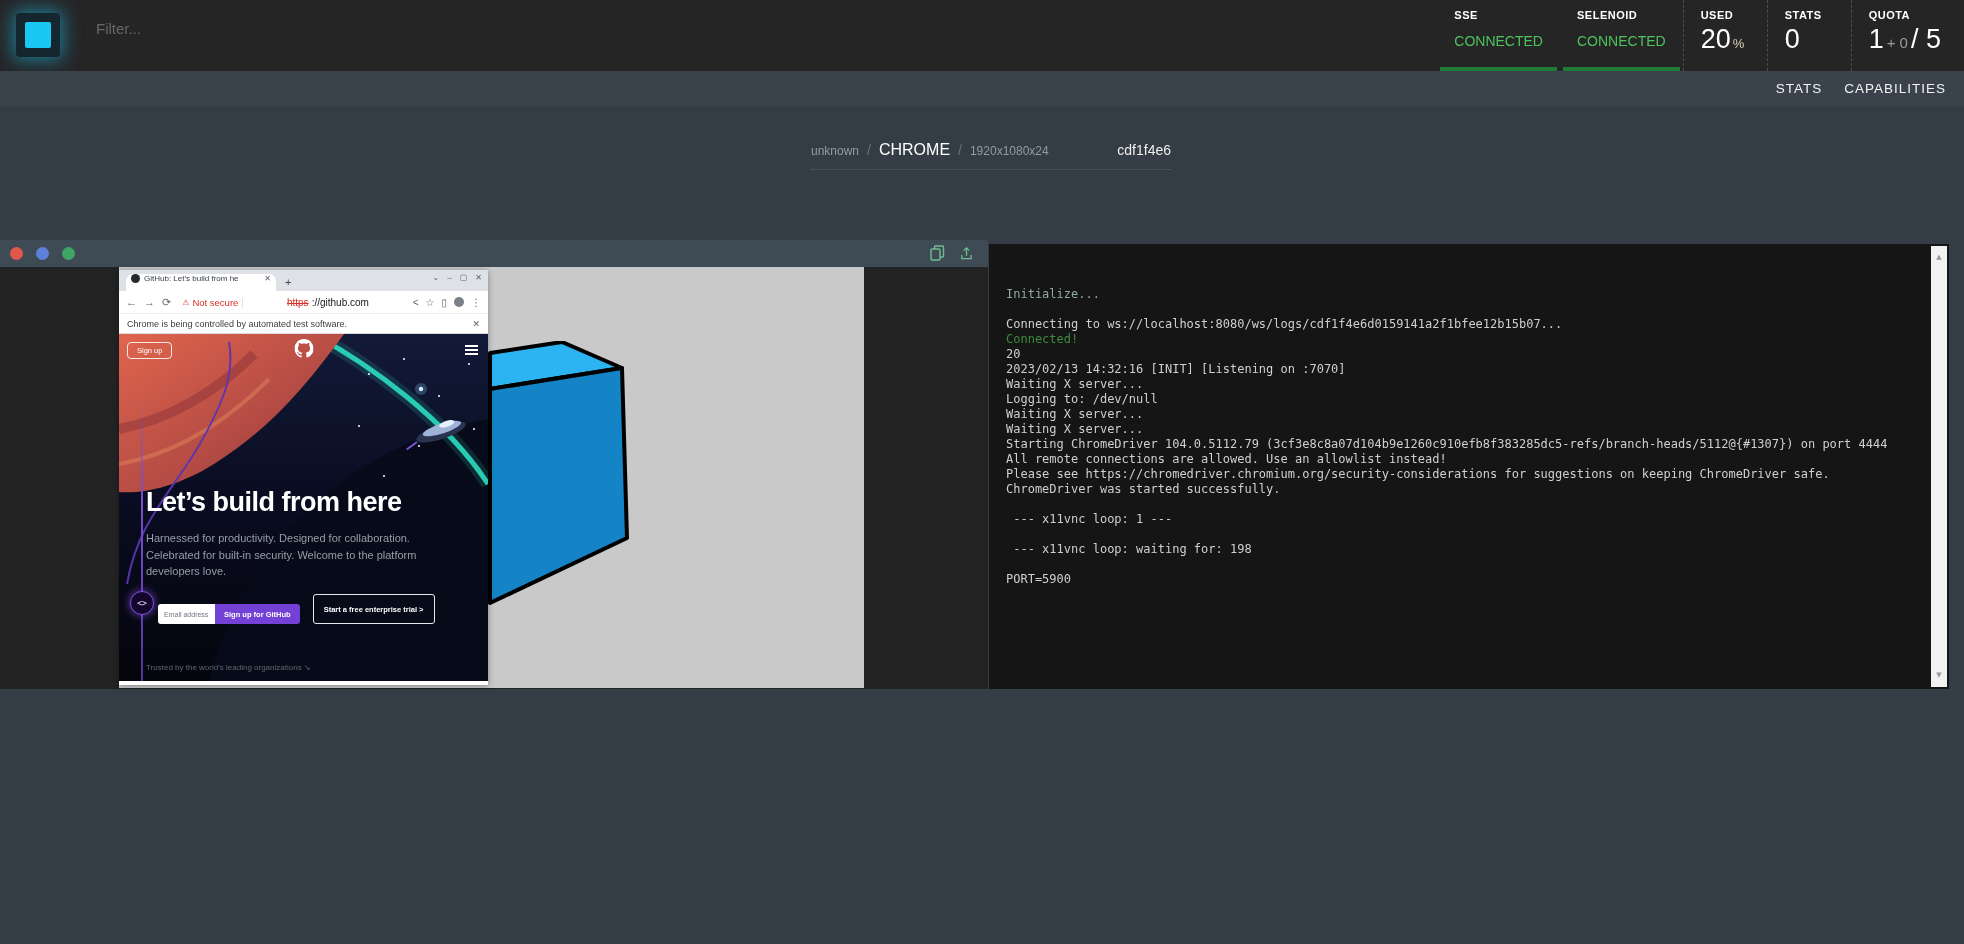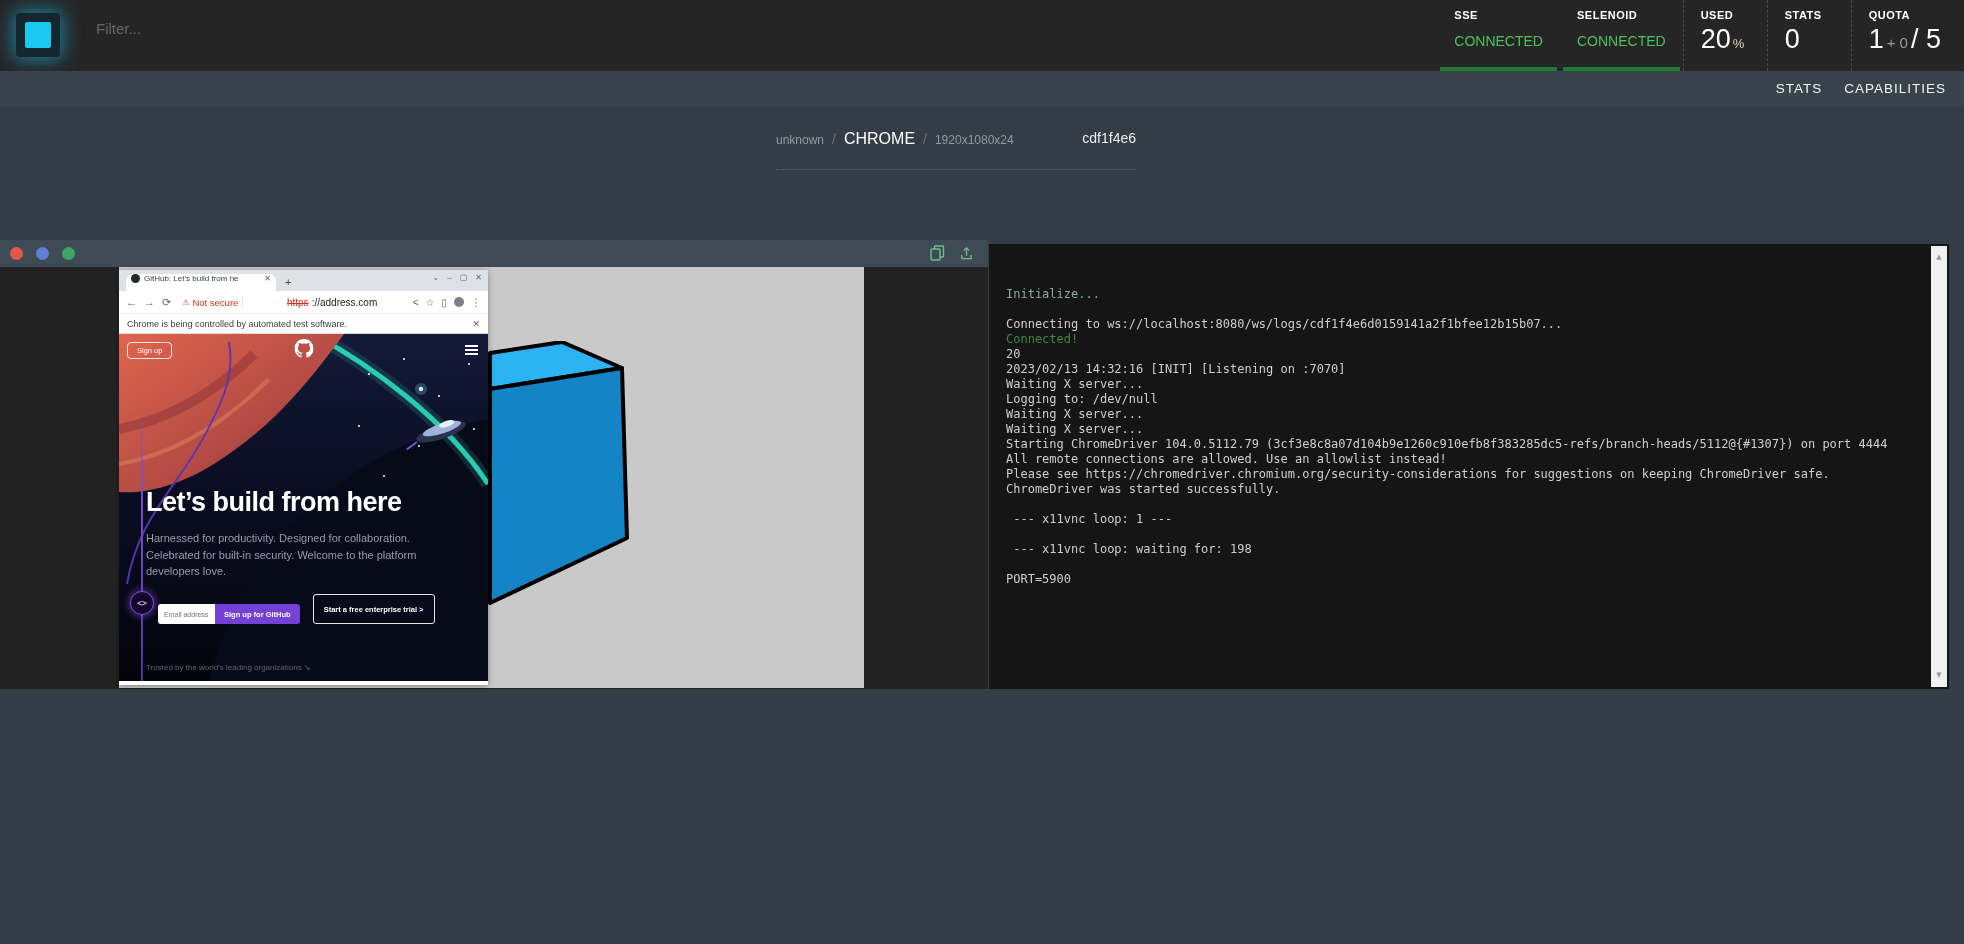--- a/index.html
+++ b/index.html
@@ -24,22 +24,22 @@
   .stat-num { margin-top:3px; font-size:27px; color:#fff; white-space:nowrap; }
   .unit { font-size:13px; color:#d9d4b8; margin-left:2px; }
   .q-extra { font-size:15px; color:#9b9b9b; margin:0 3px; }
 
   
   .tabbar { position:absolute; left:0; top:71px; width:100%; height:35px; background:#3a434c;
             display:flex; justify-content:flex-end; align-items:center; gap:22px; padding-right:18px; }
   .tab { color:#f2f2f2; font-size:13.5px; letter-spacing:1px; cursor:pointer; }
 
   
-  .session-row { position:absolute; left:776px; top:130px; width:360px; height:40px;
-                 border-bottom:1px dotted #5b636b; display:flex; align-items:flex-start;
+  .session-row { position:absolute; left:811px; top:130px; width:360px; height:40px;
+                 border-bottom:1px dotted #5b636b; display:flex; align-items:center;
                  justify-content:space-between; cursor:pointer; }
   .session-left { display:flex; align-items:baseline; }
   .session-user, .session-res { font-size:12px; color:#959ba1; }
   .session-sep { font-size:14px; color:#6b7177; margin:0 8px; }
   .session-browser { font-size:16px; color:#fff; }
   .session-id { font-size:14px; color:#eee; }
 
   
   .vnc { position:absolute; left:0; top:240px; width:988px; height:449px; }
   .vnc-titlebar { position:absolute; left:0; top:0; right:0; height:27px; background:#3e4a54; }
@@ -215,21 +215,21 @@
           </div>
           <div class="addressbar">
             <span class="nav-ico">←</span>
             <span class="nav-ico">→</span>
             <span class="nav-ico">⟳</span>
             <div class="url">
               <span class="warn">⚠</span>
               <span class="notsecure">Not secure</span>
               <span class="url-div">|</span>
               <span class="https">https</span>
-              <span class="host">://address.com</span>
+              <span class="host">://github.com</span>
             </div>
             <span class="bar-ico">&lt;</span>
             <span class="bar-ico">☆</span>
             <span class="bar-ico">▯</span>
             <span class="avatar"></span>
             <span class="bar-ico">⋮</span>
           </div>
           <div class="infobar">
             <span>Chrome is being controlled by automated test software.</span>
             <span class="infobar-close">✕</span>

